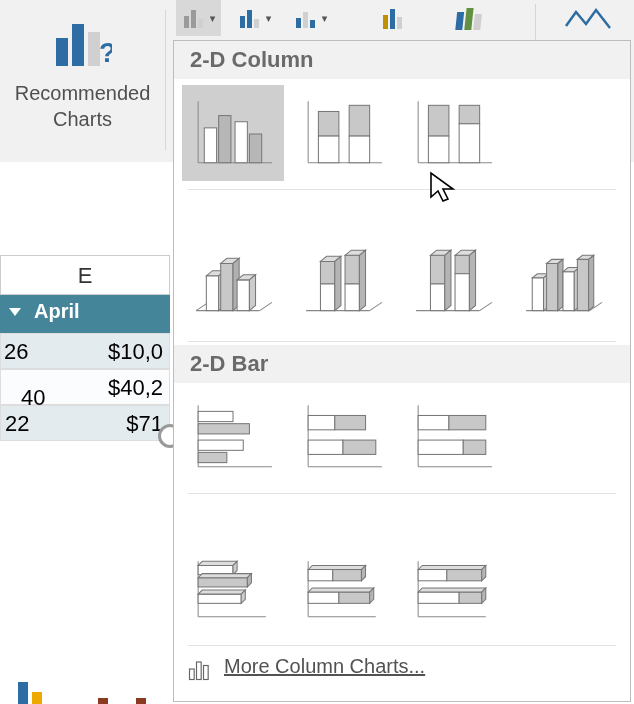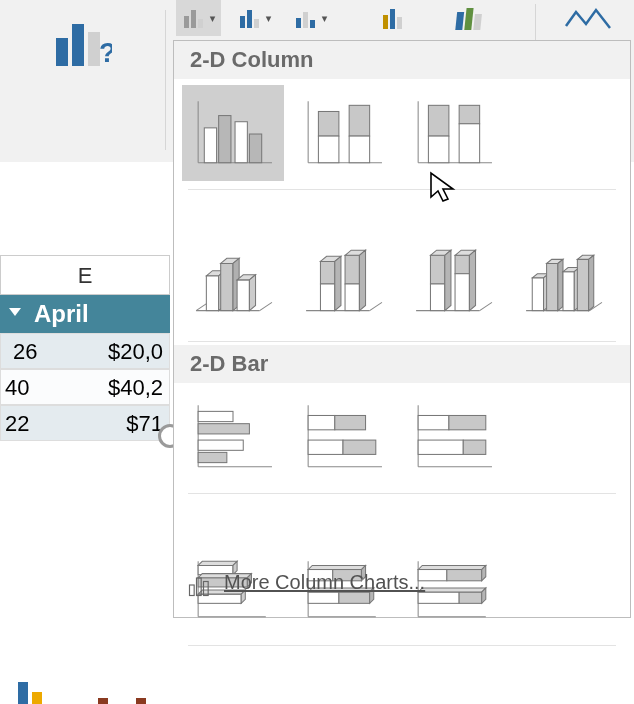--- a/index.html
+++ b/index.html
@@ -13,30 +13,30 @@
   .rec-sep{position:absolute;left:165px;top:10px;width:1px;height:140px;background:#d6d6d6;}
 
   .small-btn{position:absolute;top:0;width:45px;height:36px;display:flex;align-items:center;justify-content:center;}
   .drop-tri{font-size:11px;color:#555;margin-left:4px;}
 
   
   .sheet{position:absolute;left:0;top:255px;width:170px;}
   .col-head{position:absolute;left:0;top:0;width:170px;height:40px;background:#fff;border:1px solid #ccc;text-align:center;font-size:22px;color:#333;line-height:40px;box-sizing:border-box;}
   .theadrow{position:absolute;left:0;top:40px;width:170px;height:38px;background:#44859a;box-sizing:border-box;}
   .theadrow .tri{position:absolute;left:9px;top:13px;width:0;height:0;border-left:6px solid transparent;border-right:6px solid transparent;border-top:8px solid #fff;}
-  .theadrow span{position:absolute;left:34px;top:5px;color:#fff;font-weight:600;font-size:24px;}
+  .theadrow span{position:absolute;left:34px;top:5px;color:#fff;font-weight:600;font-size:20px;}
   .datacell{position:absolute;left:0;width:170px;height:36px;background:#fff;border:1px solid #ddd;font-size:22px;text-align:right;padding-right:6px;box-sizing:border-box;line-height:36px;}
   .d1{top:78px;background:#e4ebef;}
   .d2{top:114px;background:#fbfcfd;}
   .d3{top:150px;background:#e4ebef;}
   .pin{position:absolute;left:158px;top:424px;width:18px;height:18px;border:3px solid #9a9a9a;border-radius:50%;background:#fff;}
   .chart-title{position:absolute;left:75px;top:450px;font-size:30px;color:#555;}
 
   
-  .panel{position:absolute;left:173px;top:40px;width:458px;height:578px;background:#fff;border:1px solid #bdbdbd;box-sizing:border-box;}
+  .panel{position:absolute;left:173px;top:40px;width:458px;height:662px;background:#fff;border:1px solid #bdbdbd;box-sizing:border-box;}
   .panel-sep{position:absolute;left:14px;right:14px;height:1px;background:#e3e3e3;}
   .sec-head{position:absolute;left:0;width:456px;height:38px;background:#f1f1f1;font-size:22px;font-weight:600;color:#6a6a6a;padding-left:16px;box-sizing:border-box;line-height:38px;}
   .tile{position:absolute;width:102px;height:96px;}
   .tile.sel{background:#cfcfcf;}
   .thumb{position:absolute;left:10px;top:10px;right:10px;bottom:10px;}
   .thumb svg{width:100%;height:100%;}
   .cursor{position:absolute;left:255px;top:130px;pointer-events:none;}
   .more-row{position:absolute;left:0;bottom:0;width:456px;height:46px;display:flex;align-items:flex-start;padding-left:12px;box-sizing:border-box;}
   .more-row svg{width:28px;height:28px;margin-right:10px;}
   .more-row span{font-size:20px;color:#525252;text-decoration:underline;}
@@ -51,20 +51,24 @@
 
   <div class="ribbon-bg"></div>
 
   <div class="rec-group">
     <svg class="rec-icon" viewBox="0 0 60 50">
       <rect x="4" y="20" width="12" height="28" fill="#2e6ca4"></rect>
       <rect x="20" y="6" width="12" height="42" fill="#2e6ca4"></rect>
       <rect x="36" y="14" width="12" height="34" fill="#d0d0d0"></rect>
       <text x="47" y="44" font-size="28" font-weight="700" fill="#2e6ca4">?</text>
     </svg>
+    <div class="rec-label">
+      <span>Recommended</span><br>
+      <span>Charts</span>
+    </div>
   </div>
   <div class="rec-sep"></div>
 
   <div class="small-btn" style="left:176px;background:#d8d8d8;">
     <svg width="24" height="24">
       <rect x="2" y="10" width="5" height="12" fill="#9a9a9a"></rect>
         <rect x="9" y="4" width="5" height="18" fill="#9a9a9a"></rect>
         <rect x="16" y="13" width="5" height="9" fill="#d0d0d0"></rect>
     </svg>
       <span class="drop-tri">▾</span>
@@ -106,25 +110,25 @@
   </div>
   <div style="position:absolute;left:535px;top:4px;width:1px;height:150px;background:#d6d6d6;"></div>
 
   <div class="sheet">
     <div class="col-head">E</div>
     <div class="theadrow">
       <div class="tri"></div>
       <span>April</span>
     </div>
     <div class="datacell d1">
-      <span style="float:left;padding-left:12px;text-align:center;">26</span>
-      <span>$20,0</span>
+      <span style="float:left;padding-left:3px;text-align:center;">26</span>
+      <span>$10,0</span>
     </div>
     <div class="datacell d2">
-      <span style="float:left;padding-left:4px;">40</span>
+      <span style="float:left;padding-left:20px;margin-top:10px;">40</span>
       <span>$40,2</span>
     </div>
     <div class="datacell d3">
       <span style="float:left;padding-left:4px;">22</span>
       <span>$71</span>
     </div>
   </div>
   <div class="pin"></div>
 
   <div class="spark">

